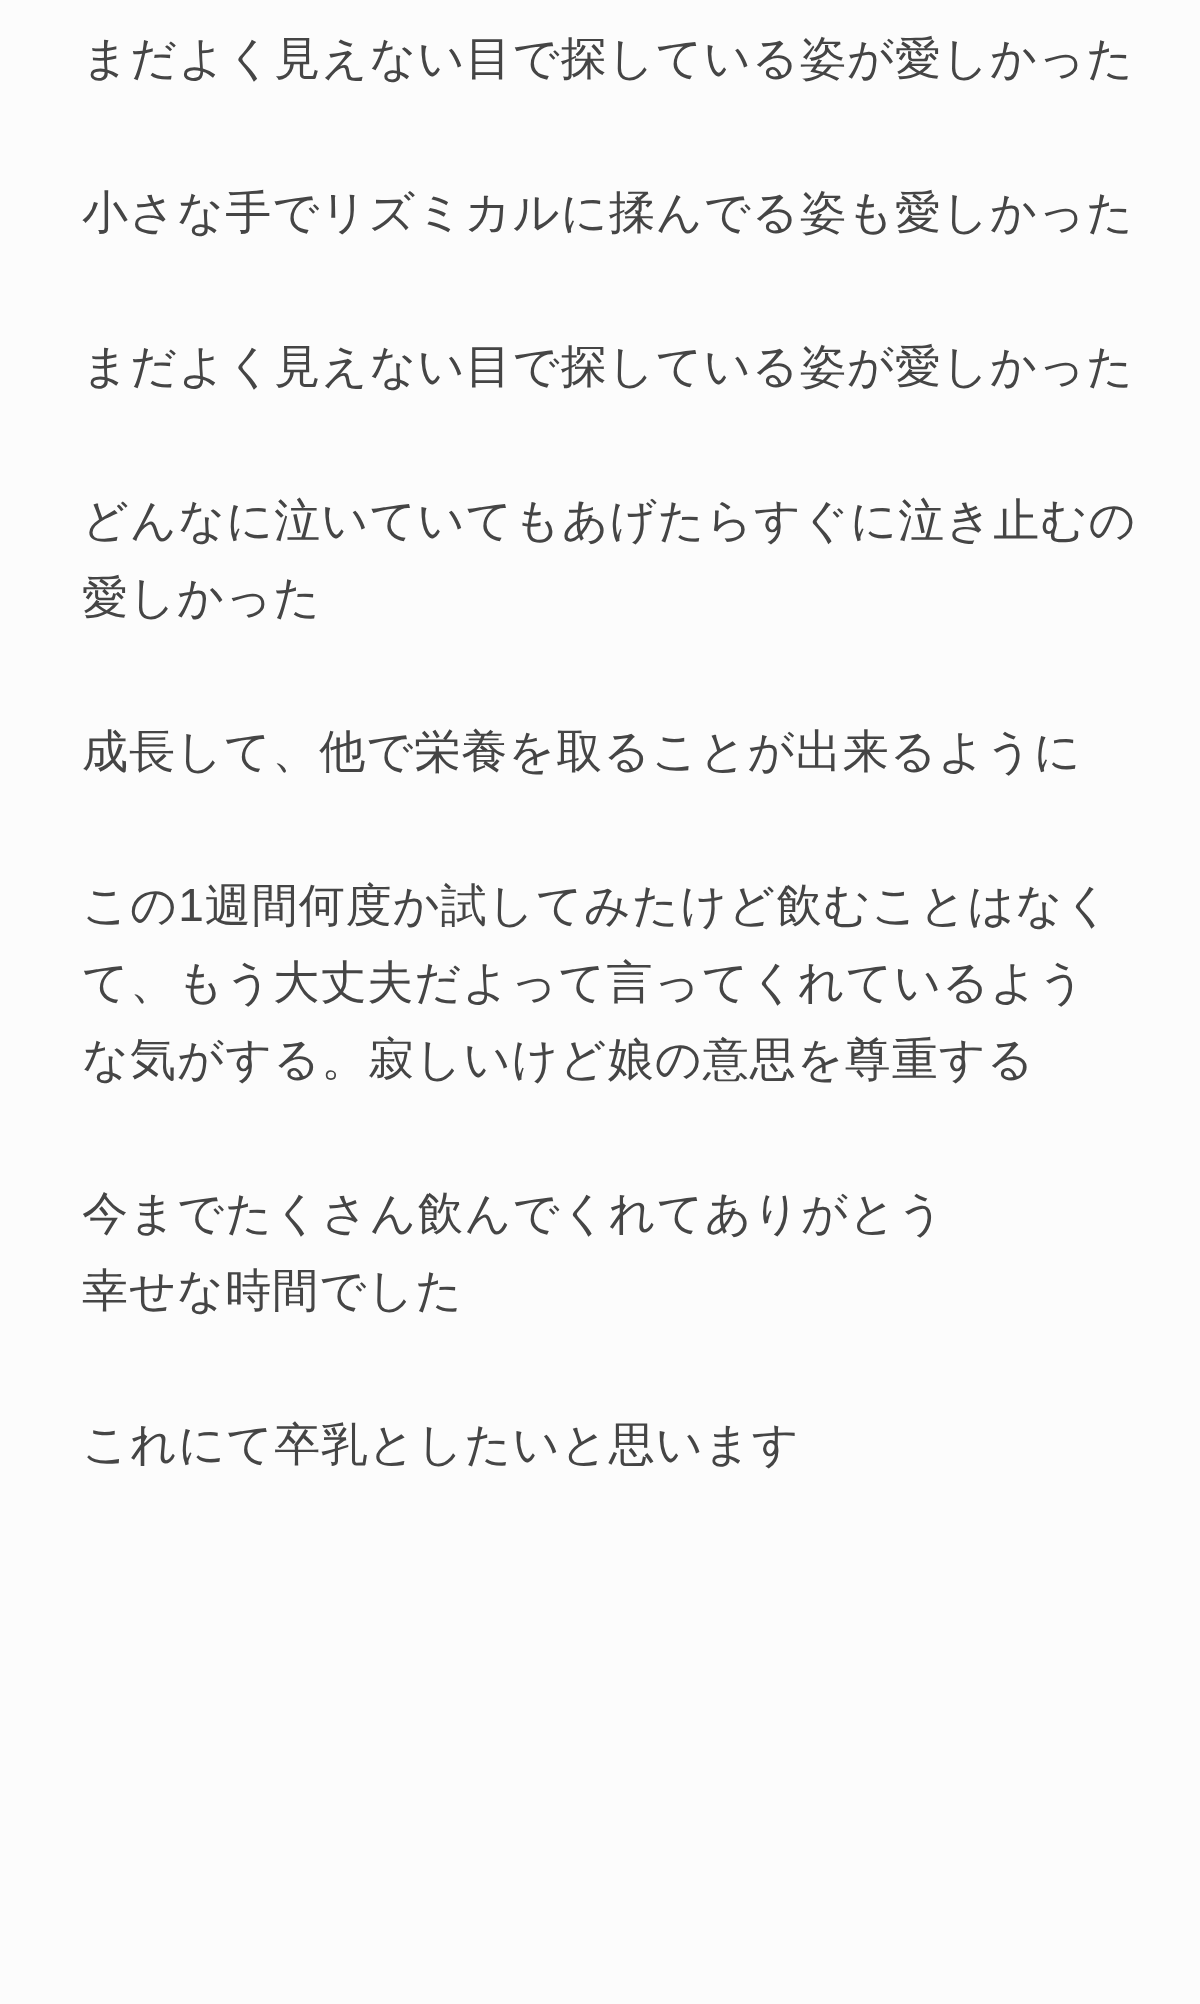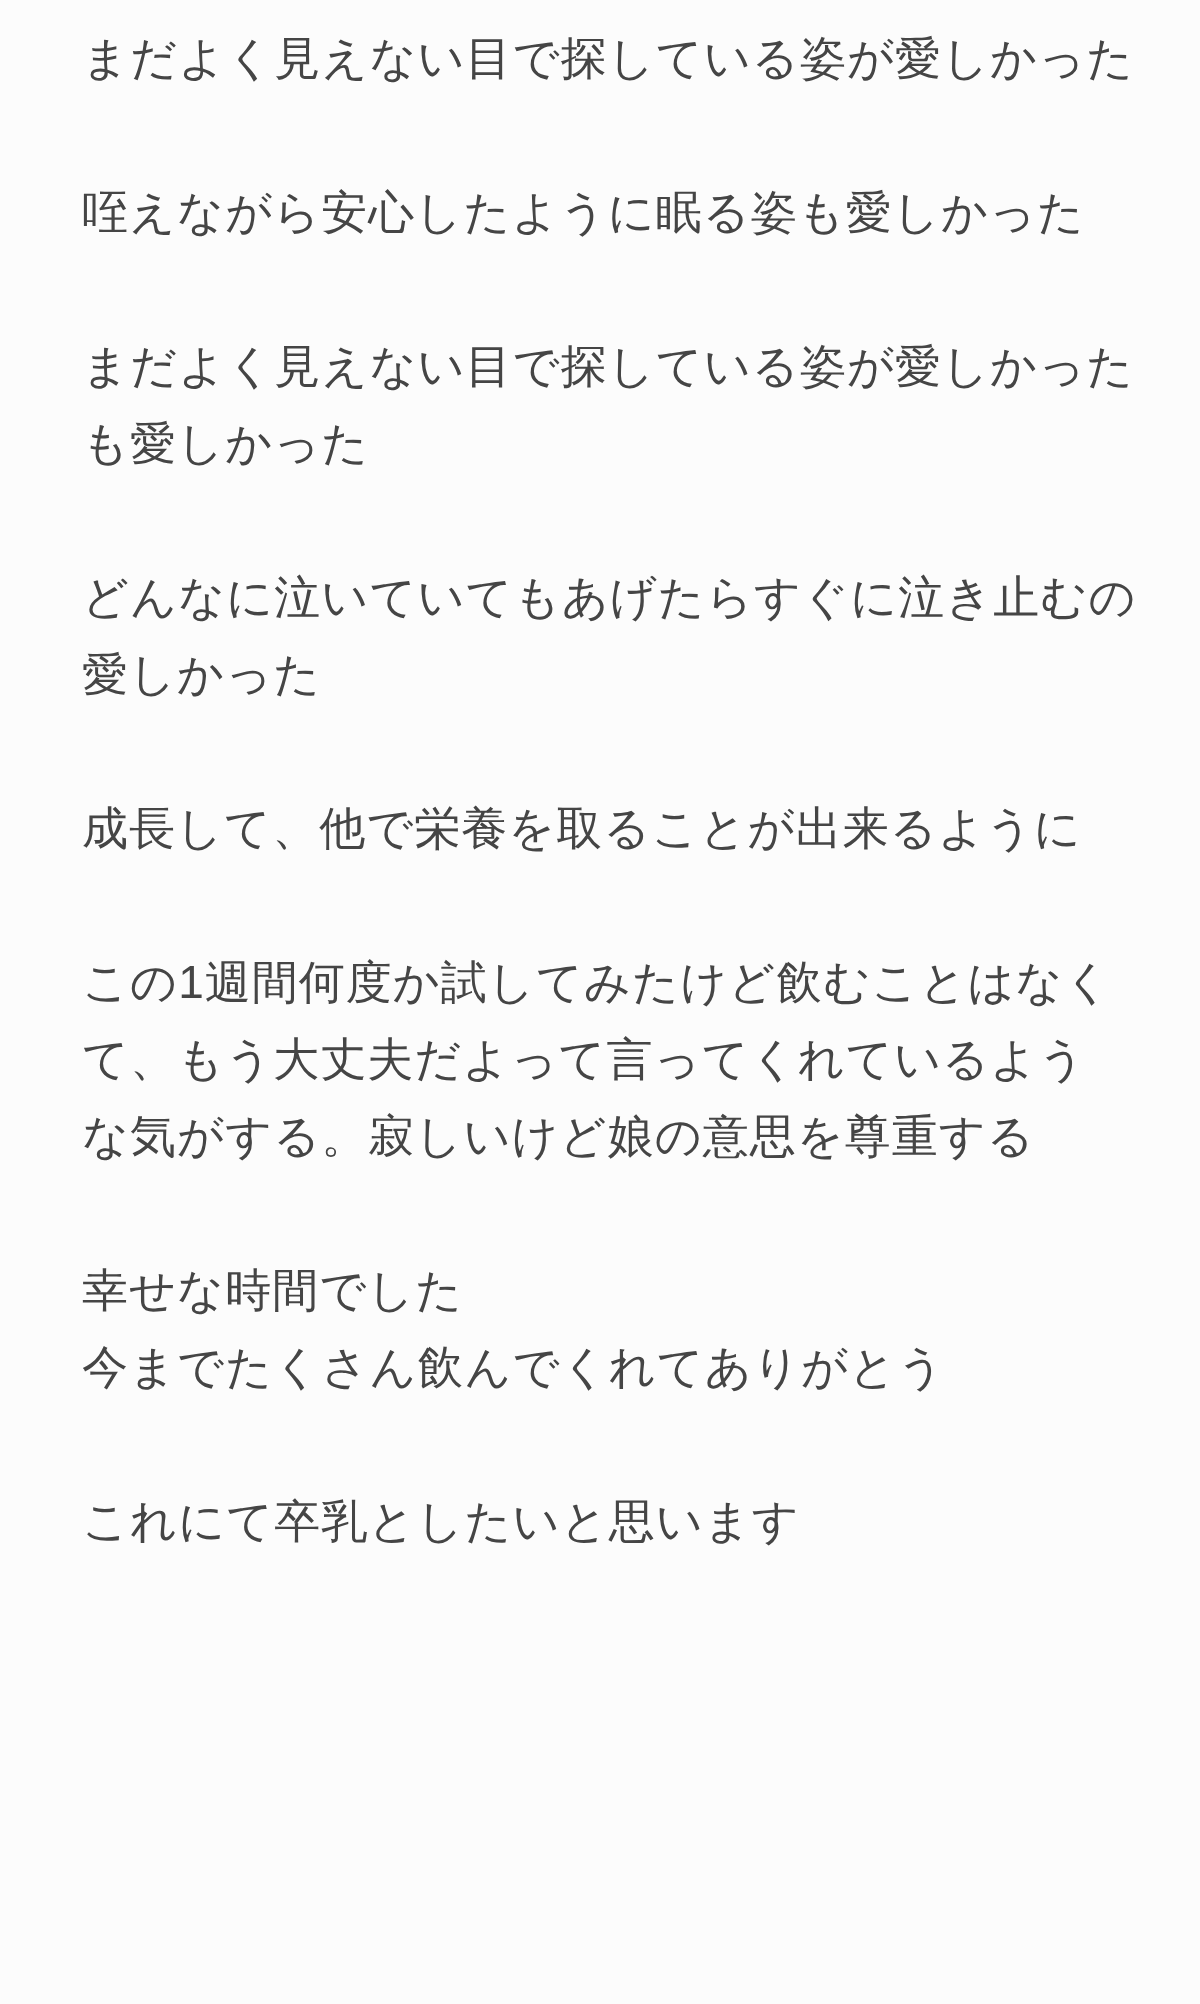--- a/index.html
+++ b/index.html
@@ -38,46 +38,45 @@
 <body>
 
 <div class="page">
 
   <p class="para">
     <span class="line">まだよく見えない目で探している姿が愛しかった</span>
   </p>
 
 
   <p class="para">
-    <span class="line">咥えながら安心したように眠る姿も愛しかった</span>
+    <span class="line">小さな手でリズミカルに揉んでる姿も愛しかった</span>
   </p>
 
 
   <p class="para">
     <span class="line">まだよく見えない目で探している姿が愛しかった</span>
-    <span class="line">も愛しかった</span>
   </p>
 
   <p class="para">
     <span class="line">どんなに泣いていてもあげたらすぐに泣き止むの</span>
     <span class="line">愛しかった</span>
   </p>
 
   <p class="para">
     <span class="line">成長して、他で栄養を取ることが出来るように</span>
   </p>
 
   <p class="para">
     <span class="line">この1週間何度か試してみたけど飲むことはなく</span>
     <span class="line">て、もう大丈夫だよって言ってくれているよう</span>
     <span class="line">な気がする。寂しいけど娘の意思を尊重する</span>
   </p>
 
   <p class="para">
+    <span class="line">今までたくさん飲んでくれてありがとう</span>
     <span class="line">幸せな時間でした</span>
-    <span class="line">今までたくさん飲んでくれてありがとう</span>
   </p>
 
   <p class="para">
     <span class="line">これにて卒乳としたいと思います</span>
   </p>
 
 </div>
 
 </body></html>

